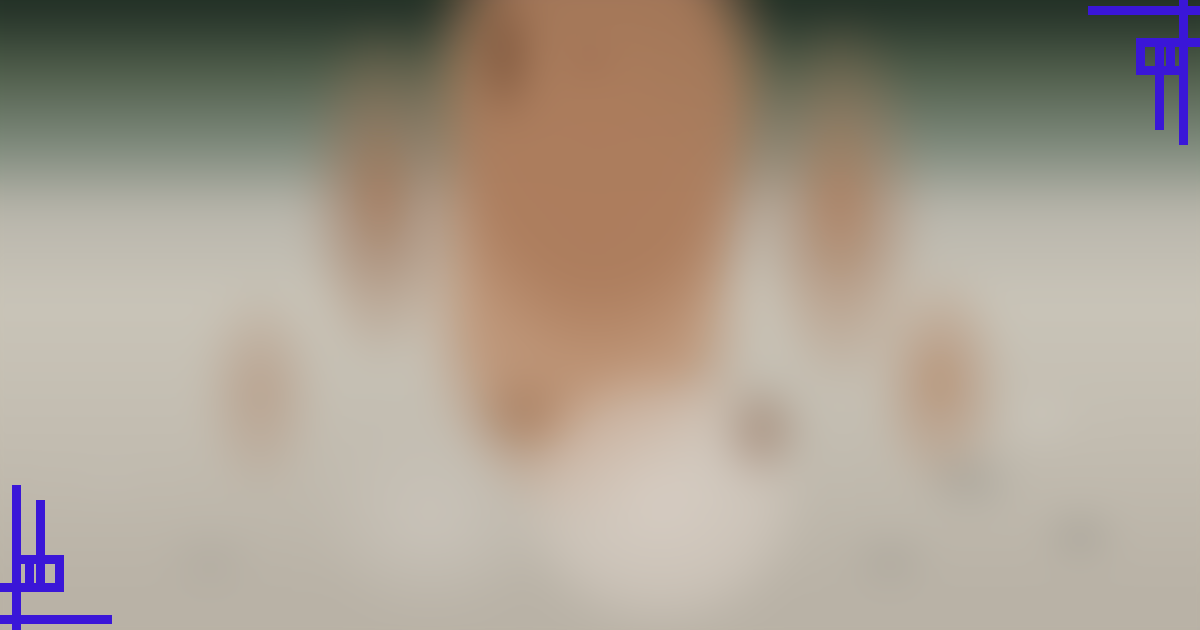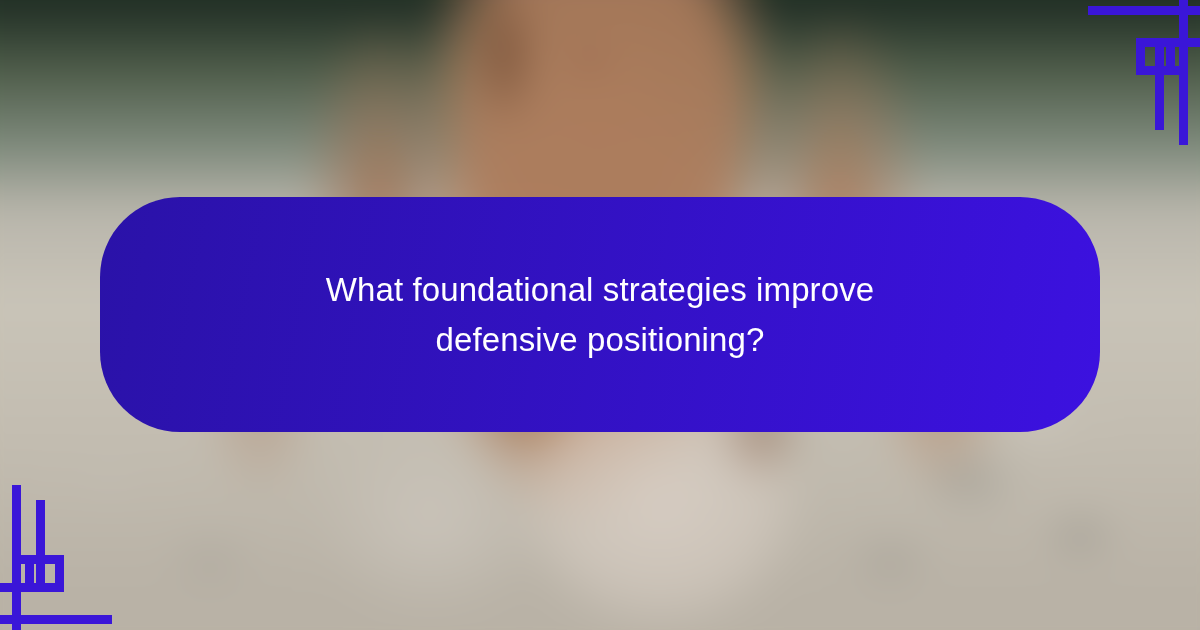--- a/index.html
+++ b/index.html
@@ -164,17 +164,14 @@
       <rect x="48" y="6" width="112" height="9"></rect>
       <rect x="139" y="0" width="9" height="145"></rect>
       <rect x="96" y="38" width="64" height="9"></rect>
       <rect x="96" y="38" width="9" height="37"></rect>
       <rect x="96" y="66" width="43" height="9"></rect>
       <rect x="126" y="38" width="9" height="37"></rect>
       <rect x="115" y="47" width="9" height="83"></rect>
     </g>
   </svg>
 
-  <div class="card" id="question-card" style="background: linear-gradient(100deg, rgb(42, 18, 168) 0%, rgb(60, 17, 224) 100%); border-radius: 80px;">
-    <h1 class="card-title" style="color: rgb(255, 255, 255);">What foundational strategies improve defensive positioning?</h1>
-  </div>
 
 </div>
 
 </body></html>

